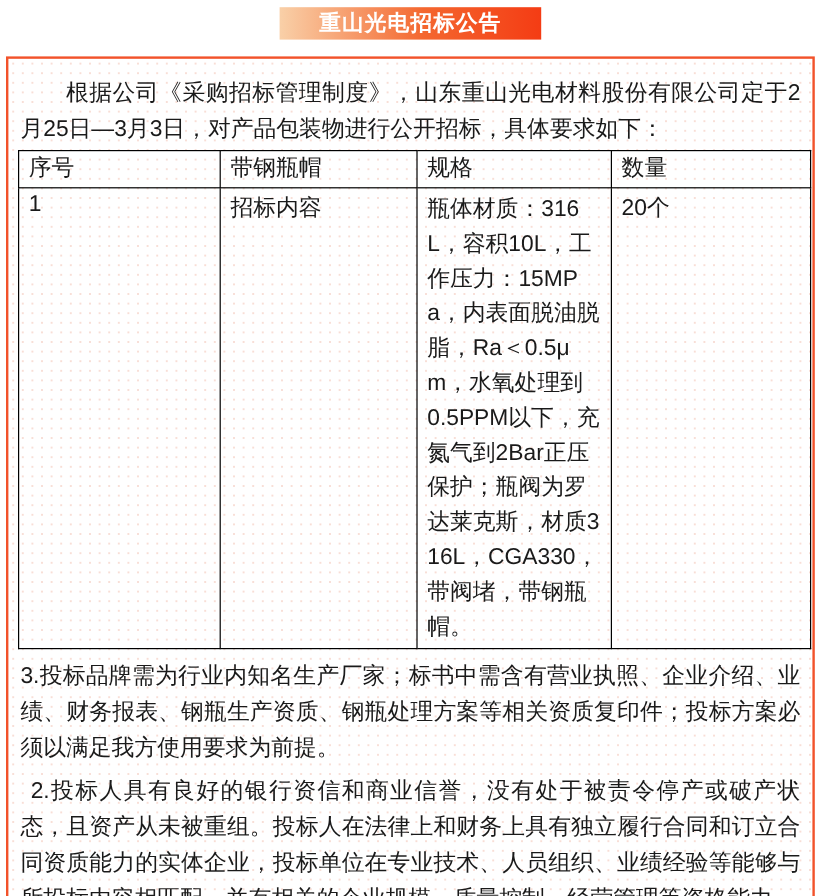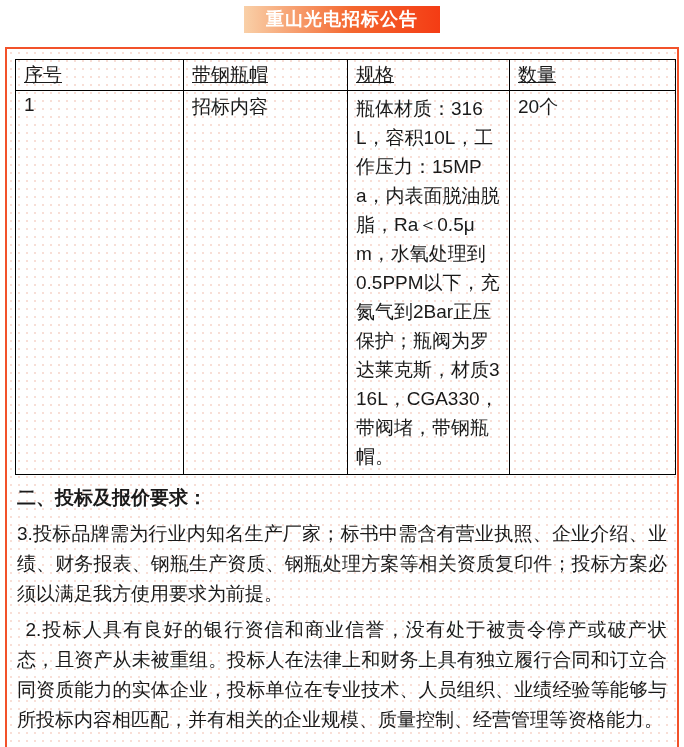--- a/index.html
+++ b/index.html
@@ -4,21 +4,21 @@
 <style>
   * { margin: 0; padding: 0; box-sizing: border-box; }
   html, body {
     width: 684px; height: 747px;
     background: #ffffff;
     overflow: hidden;
     font-family: "Liberation Sans", sans-serif;
     color: #1a1a1a;
   }
   .banner {
-    width: 196px; height: 27px;
+    width: 218px; height: 27px;
     margin: 6px auto 0;
     background: linear-gradient(90deg, #f9d0a8 0%, #f4672f 55%, #f43c14 100%);
     color: #ffffff;
     font-size: 18px; font-weight: bold;
     letter-spacing: 1px;
     text-align: center; line-height: 27px;
   }
   .doc-box {
     margin: 14px 5px 0;
     border: 2px solid #f2522a;
@@ -49,39 +49,40 @@
     table-layout: fixed;
   }
   table.goods th, table.goods td {
     border: 1px solid #000000;
     font-size: 19px;
     font-weight: normal;
     text-align: left;
     vertical-align: top;
     padding: 3px 8px;
   }
-  table.goods th { height: 30px; line-height: 24px; text-decoration: underline; }
+  table.goods th { height: 30px; line-height: 24px; }
   col.c-no   { width: 168px; }
   col.c-name { width: 164px; }
   col.c-spec { width: 162px; }
   col.c-qty  { width: 166px; }
   td.cell-spec {
     line-height: 29px;
     word-break: break-all;
     padding-top: 5px;
   }
   td.cell-top-offset { padding-top: 24px; }
 </style>
 </head>
 <body>
 
 <div class="banner">重山光电招标公告</div>
 
 <div class="doc-box">
 
+  <p class="para indent2">根据公司《采购招标管理制度》，山东重山光电材料股份有限公司定于2月25日—3月3日，对产品包装物进行公开招标，具体要求如下：</p>
 
 
   <table class="goods">
     <colgroup>
       <col class="c-no">
         <col class="c-name">
         <col class="c-spec">
         <col class="c-qty">
     </colgroup>
     <thead>
@@ -95,19 +96,18 @@
     <tbody>
       <tr>
         <td class="cell-top-offset">1</td>
         <td class="cell-top-offset">招标内容</td>
         <td class="cell-spec">瓶体材质：316L，容积10L，工作压力：15MPa，内表面脱油脱脂，Ra＜0.5μm，水氧处理到0.5PPM以下，充氮气到2Bar正压保护；瓶阀为罗达莱克斯，材质316L，CGA330，带阀堵，带钢瓶帽。</td>
         <td class="cell-top-offset">20个</td>
       </tr>
     </tbody>
   </table>
 
-  <div class="sec-heading">二、投标及报价要求：</div>
 
   <p class="para">3.投标品牌需为行业内知名生产厂家；标书中需含有营业执照、企业介绍、业绩、财务报表、钢瓶生产资质、钢瓶处理方案等相关资质复印件；投标方案必须以满足我方使用要求为前提。</p>
 
   <p class="para indent-half">2.投标人具有良好的银行资信和商业信誉，没有处于被责令停产或破产状态，且资产从未被重组。投标人在法律上和财务上具有独立履行合同和订立合同资质能力的实体企业，投标单位在专业技术、人员组织、业绩经验等能够与所投标内容相匹配，并有相关的企业规模、质量控制、经营管理等资格能力。</p>
 
 </div>
 
 </body></html>

